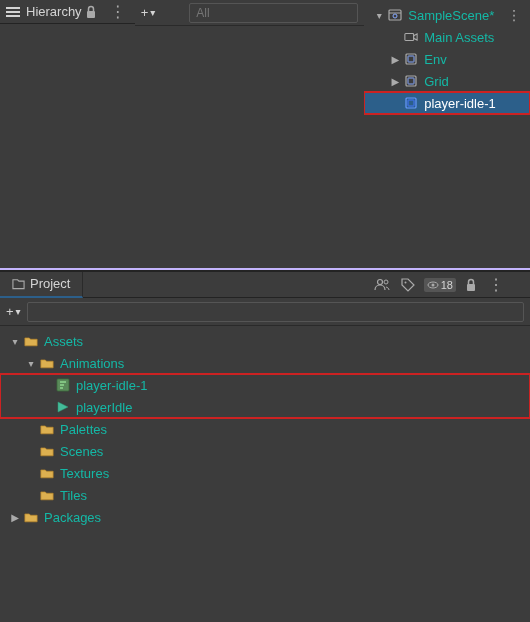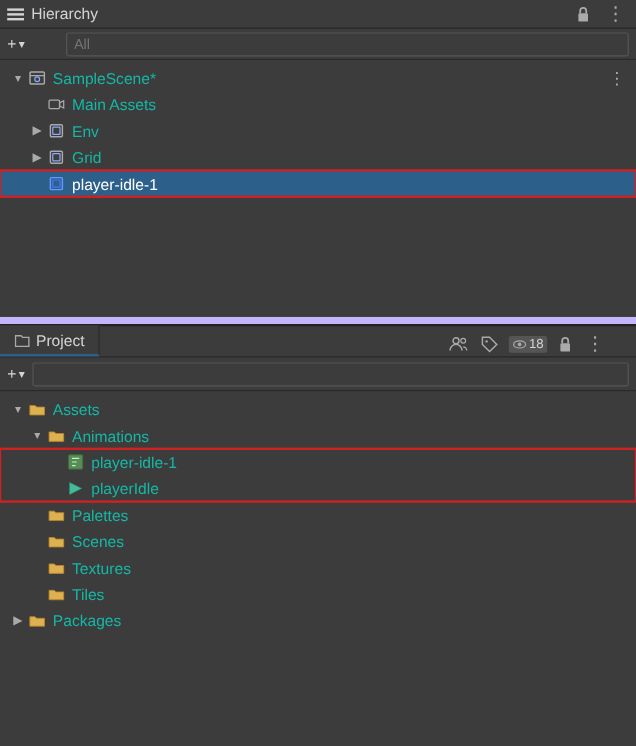--- a/index.html
+++ b/index.html
@@ -11,22 +11,22 @@
       font-size: 13px;
       color: #d4d4d4;
       overflow: hidden;
     }
 
     
     .hierarchy-panel {
       height: 270px;
       background: #3c3c3c;
       display: flex;
-      flex-direction: column;
-      border-bottom: 6px solid #c4b5fd;
+      flex-direction: row;
+      border-bottom: 2px solid #c4b5fd;
     }
 
     .panel-header {
       background: #3c3c3c;
       height: 24px;
       display: flex;
       align-items: center;
       justify-content: space-between;
       padding: 0 6px;
       border-bottom: 1px solid #232323;
@@ -159,21 +159,21 @@
     .red-outline {
       outline: 2px solid #cc2222;
       outline-offset: -1px;
     }
 
     
     .tabs-bar {
       height: 26px;
       background: #3c3c3c;
       display: flex;
-      align-items: flex-end;
+      align-items: center;
       border-bottom: 1px solid #232323;
       gap: 24px;
     }
 
     .tab {
       height: 26px;
       display: flex;
       align-items: center;
       padding: 0 12px;
       cursor: pointer;

